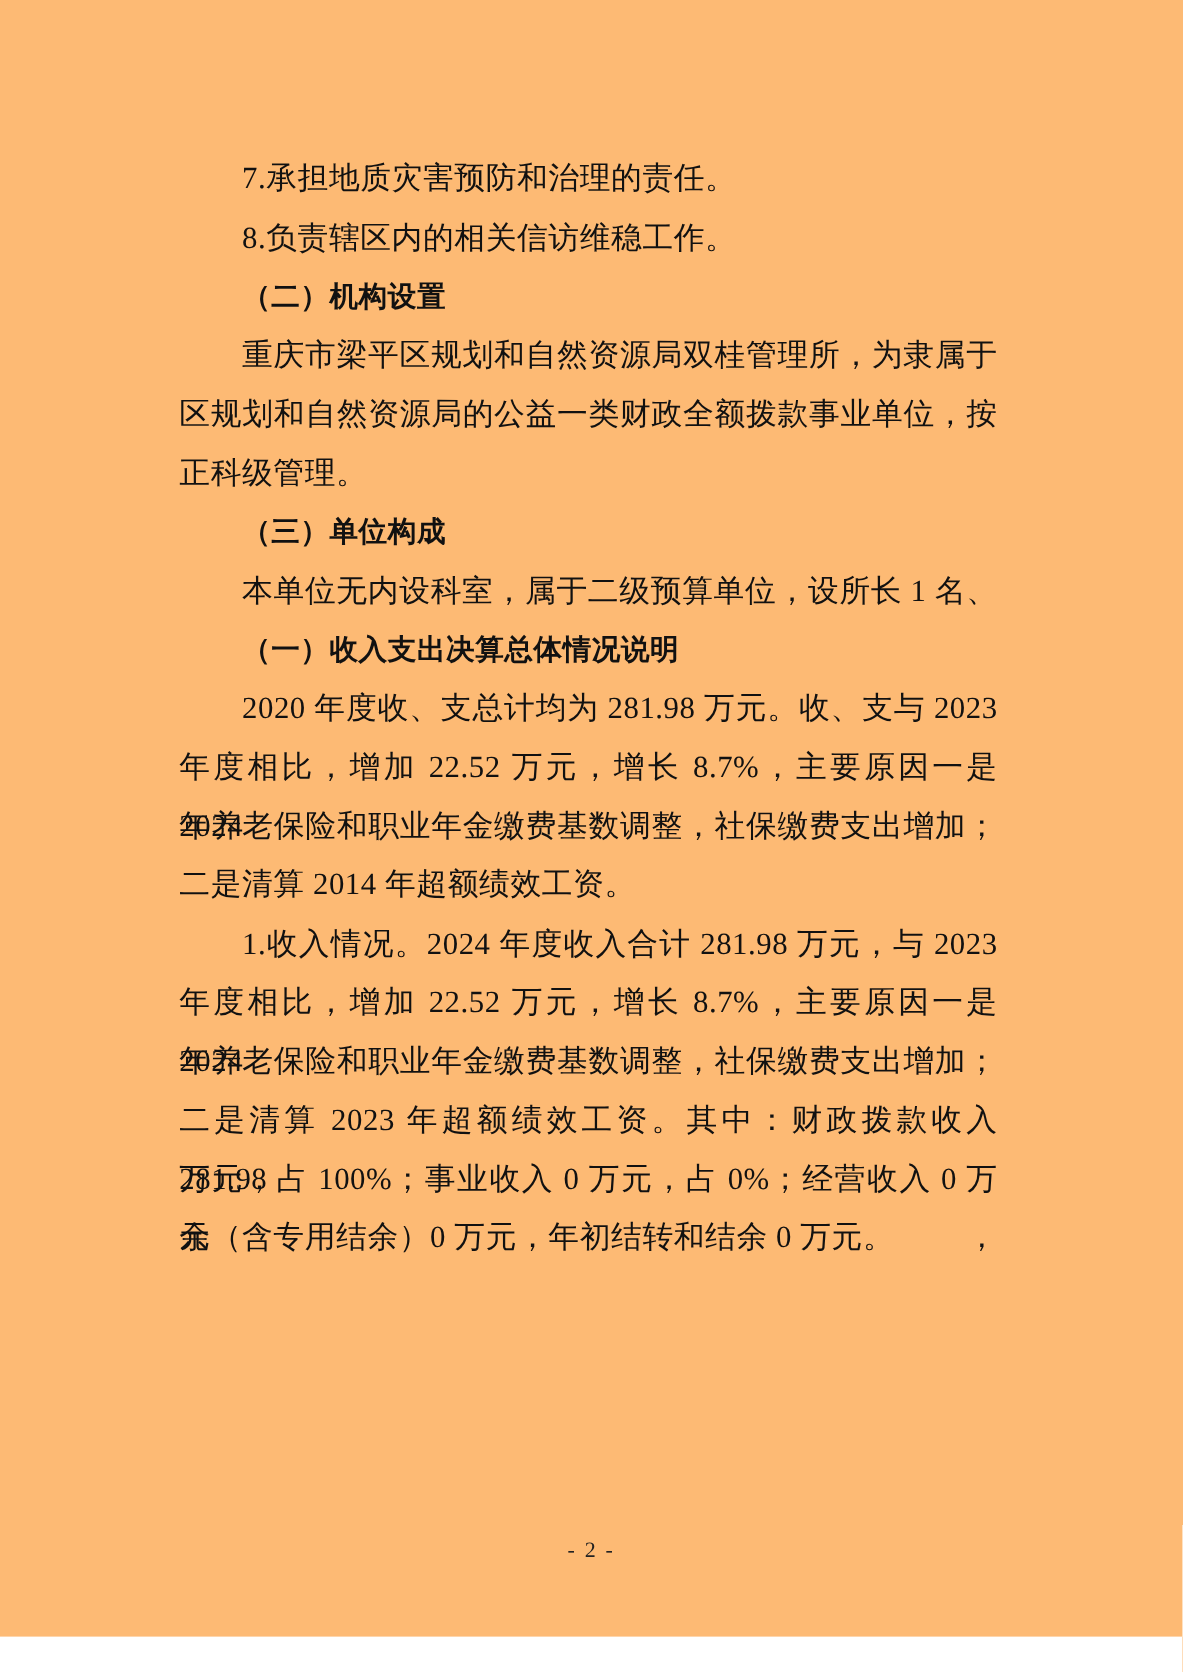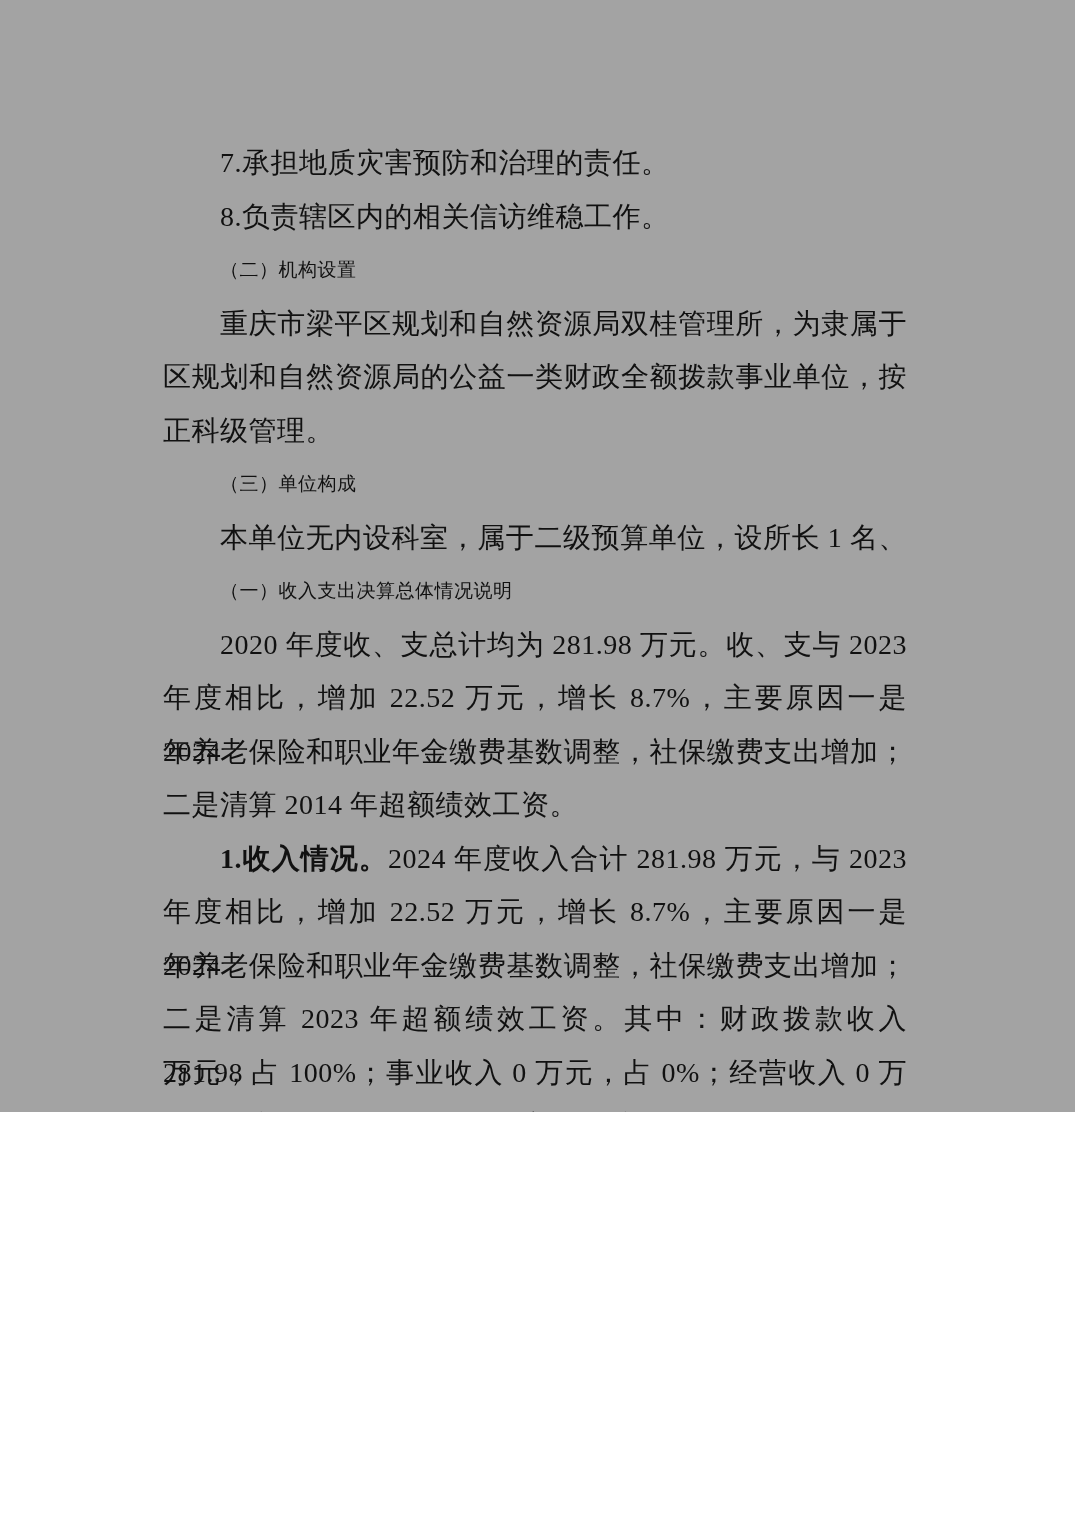--- a/index.html
+++ b/index.html
@@ -3,22 +3,22 @@
 <meta charset="utf-8">
 <style>
   html, body {
     margin: 0;
     padding: 0;
     background: #ffffff;
   }
   .page {
     position: relative;
     width: 1075px;
-    height: 1112px;
-    background: #a3a3a3;
+    height: 1488px;
+    background: #fdba74;
     color: #111111;
     font-family: "Liberation Serif", serif;
     overflow: hidden;
   }
   .content {
     position: absolute;
     left: 163px;
     top: 136px;
     width: 744px;
   }
@@ -35,26 +35,26 @@
     text-align-last: justify;
     text-justify: inter-character;
   }
   
   .ind {
     padding-left: 57px;
   }
   
   .h {
     font-family: "Liberation Sans", sans-serif;
-    font-weight: normal;
-    font-size: 19px;
+    font-weight: bold;
+    font-size: 26px;
     padding-left: 57px;
   }
   .b {
-    font-weight: bold;
+    font-weight: normal;
   }
   .footer {
     position: absolute;
     left: 0;
     top: 1398px;
     width: 100%;
     text-align: center;
     font-size: 20px;
     letter-spacing: 2px;
     color: #222222;

